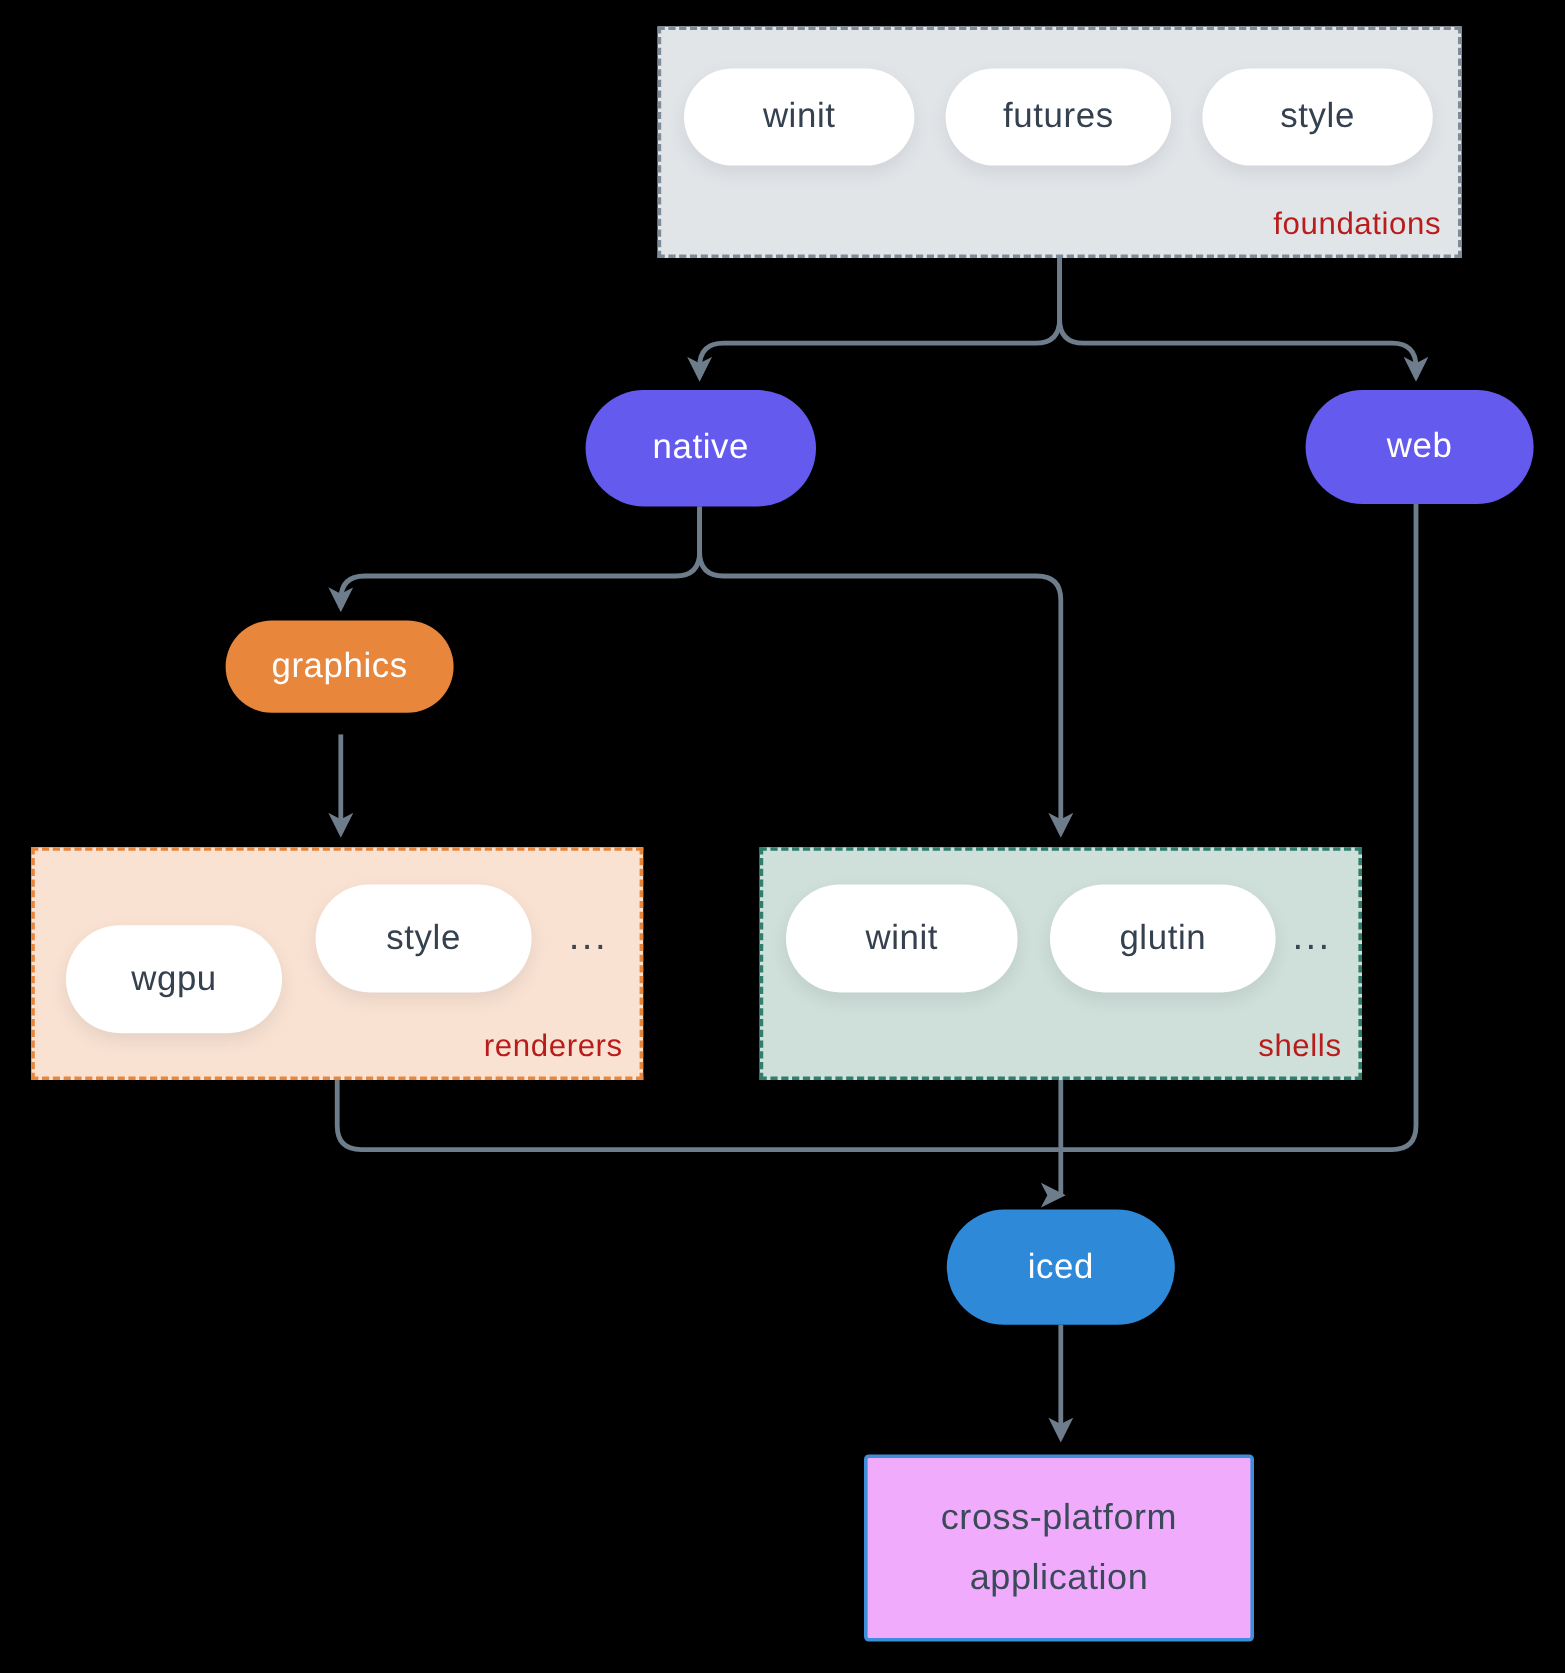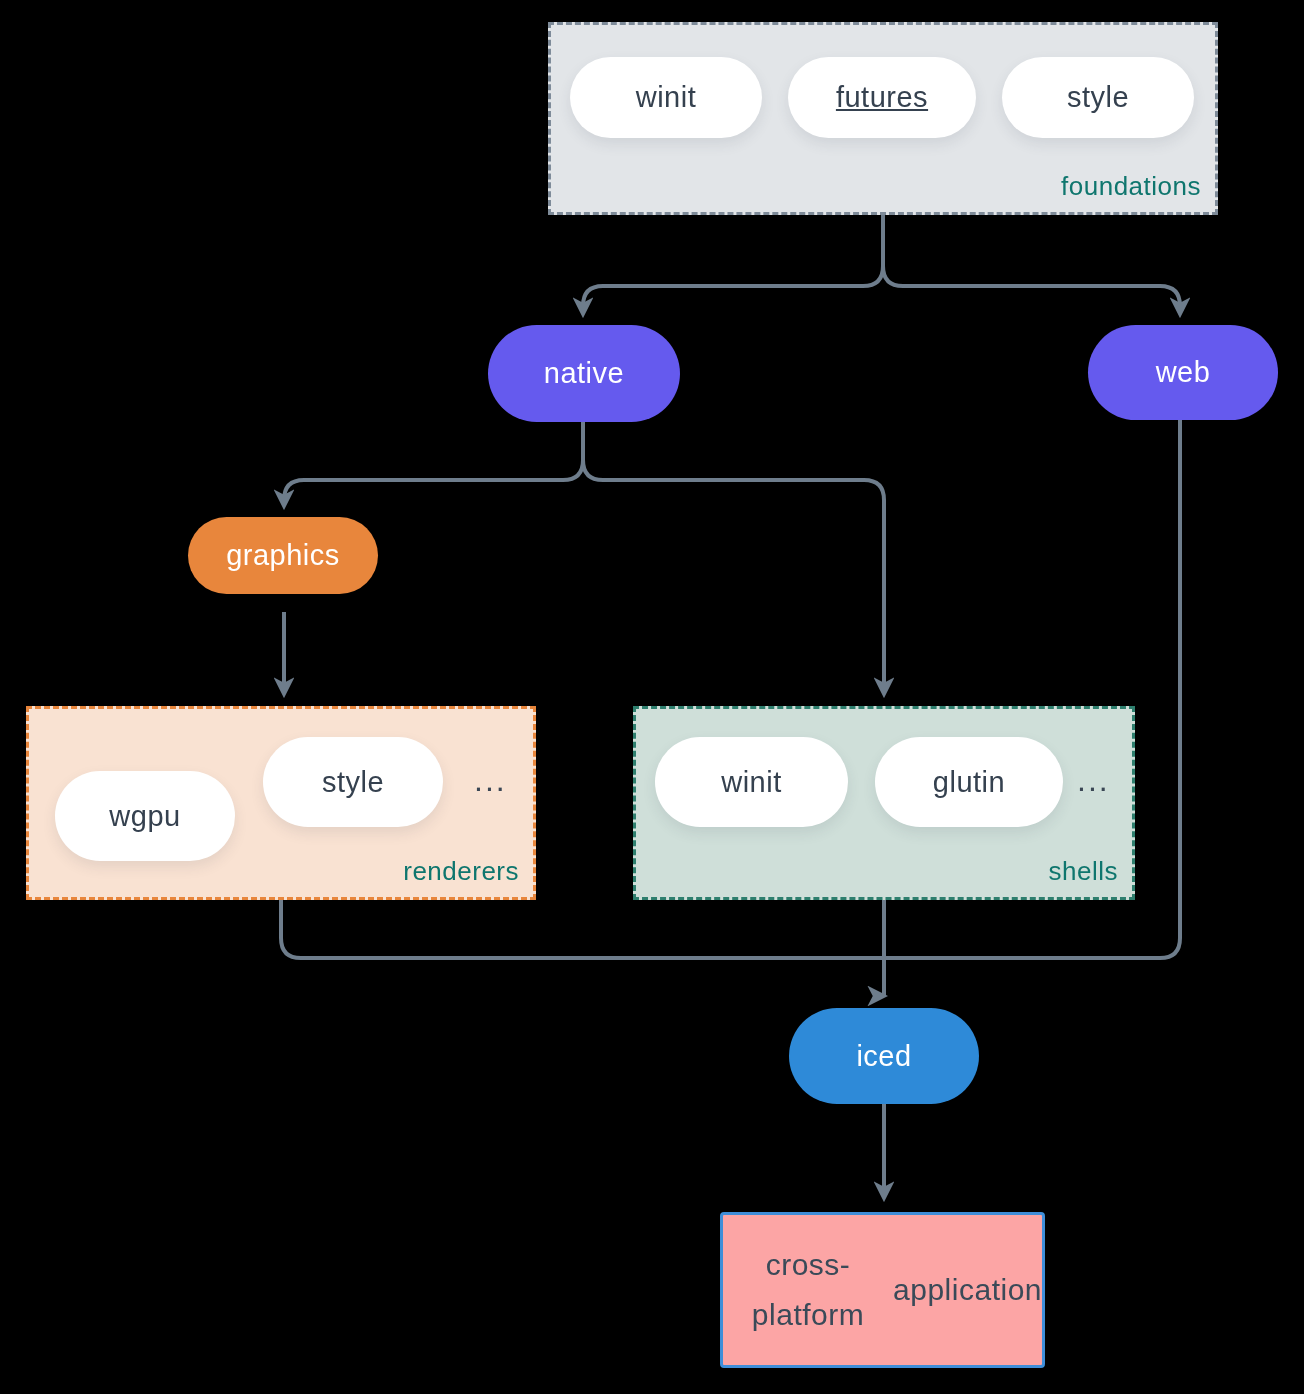--- a/index.html
+++ b/index.html
@@ -1,32 +1,32 @@
 <!DOCTYPE html>
 <html><head>
 <meta charset="utf-8">
 <style>
   html,body{margin:0;padding:0;background:#000;}
   body{font-family:"Liberation Sans","DejaVu Sans",sans-serif;}
   .stage{position:relative;width:1304px;height:1394px;background:#000;overflow:hidden;}
   svg.wires{position:absolute;left:0;top:0;width:1304px;height:1394px;}
 
   .groupbox{position:absolute;box-sizing:border-box;border:3px dashed #7e8b99;}
-  .groupbox .corner-label{position:absolute;right:14px;bottom:10px;font-size:26px;color:#0f766e;letter-spacing:.5px;}
+  .groupbox .corner-label{position:absolute;right:14px;bottom:10px;font-size:26px;color:#b91c1c;letter-spacing:.5px;}
 
   .pill{position:absolute;display:flex;align-items:center;justify-content:center;
         border-radius:999px;font-size:29px;letter-spacing:.5px;color:#35414f;}
   .pill.white{background:#ffffff;box-shadow:0 6px 14px rgba(50,60,80,.10);}
   .pill.solid{color:#ffffff;text-align:right;}
 
   .ellipsis{position:absolute;font-size:32px;color:#3a4654;letter-spacing:2px;}
 
-  .appbox{position:absolute;box-sizing:border-box;border:3px solid #3e8ed9;background:#fca5a5;
-          border-radius:4px;display:flex;align-items:center;justify-content:center;
-          font-size:30px;line-height:50px;color:#3a4a58;letter-spacing:.5px;text-align:center;}
+  .appbox{position:absolute;box-sizing:border-box;border:3px solid #3e8ed9;background:#f0abfc;
+          border-radius:4px;display:flex;flex-direction:column;align-items:center;justify-content:center;
+          font-size:30px;line-height:50px;color:#3a4a58;letter-spacing:.5px;}
 </style>
 </head>
 <body>
 
 <div class="stage">
 
   <svg class="wires" viewBox="0 0 1304 1394">
     <defs>
       <marker id="arrow" viewBox="0 0 10 10" refX="8" refY="5" markerWidth="5.2" markerHeight="5.2" orient="auto-start-reverse">
         <path d="M0,0 L10,5 L0,10 L2.6,5 z" fill="#6e7d8c"></path>
@@ -44,21 +44,21 @@
       <path d="M884,1104 L884,1198" marker-end="url(#arrow)"></path>
     </g>
   </svg>
 
   <div class="groupbox" style="left:548px;top:22px;width:670px;height:193px;background:#e2e5e8;border-color:#7e8b99;">
     <div class="corner-label">foundations</div>
   </div>
   <div class="pill white" style="left:570px;top:57px;width:192px;height:81px;">
       <span>winit</span>
     </div>
-  <div class="pill white" style="left:788px;top:57px;width:188px;height:81px;text-decoration:underline;">
+  <div class="pill white" style="left:788px;top:57px;width:188px;height:81px;">
       <span>futures</span>
     </div>
   <div class="pill white" style="left:1002px;top:57px;width:192px;height:81px;">
       <span>style</span>
     </div>
 
   <div class="pill solid" style="left:488px;top:325px;width:192px;height:97px;background:#655aee;">
       <span>native</span>
     </div>
   <div class="pill solid" style="left:1088px;top:325px;width:190px;height:95px;background:#655aee;">

